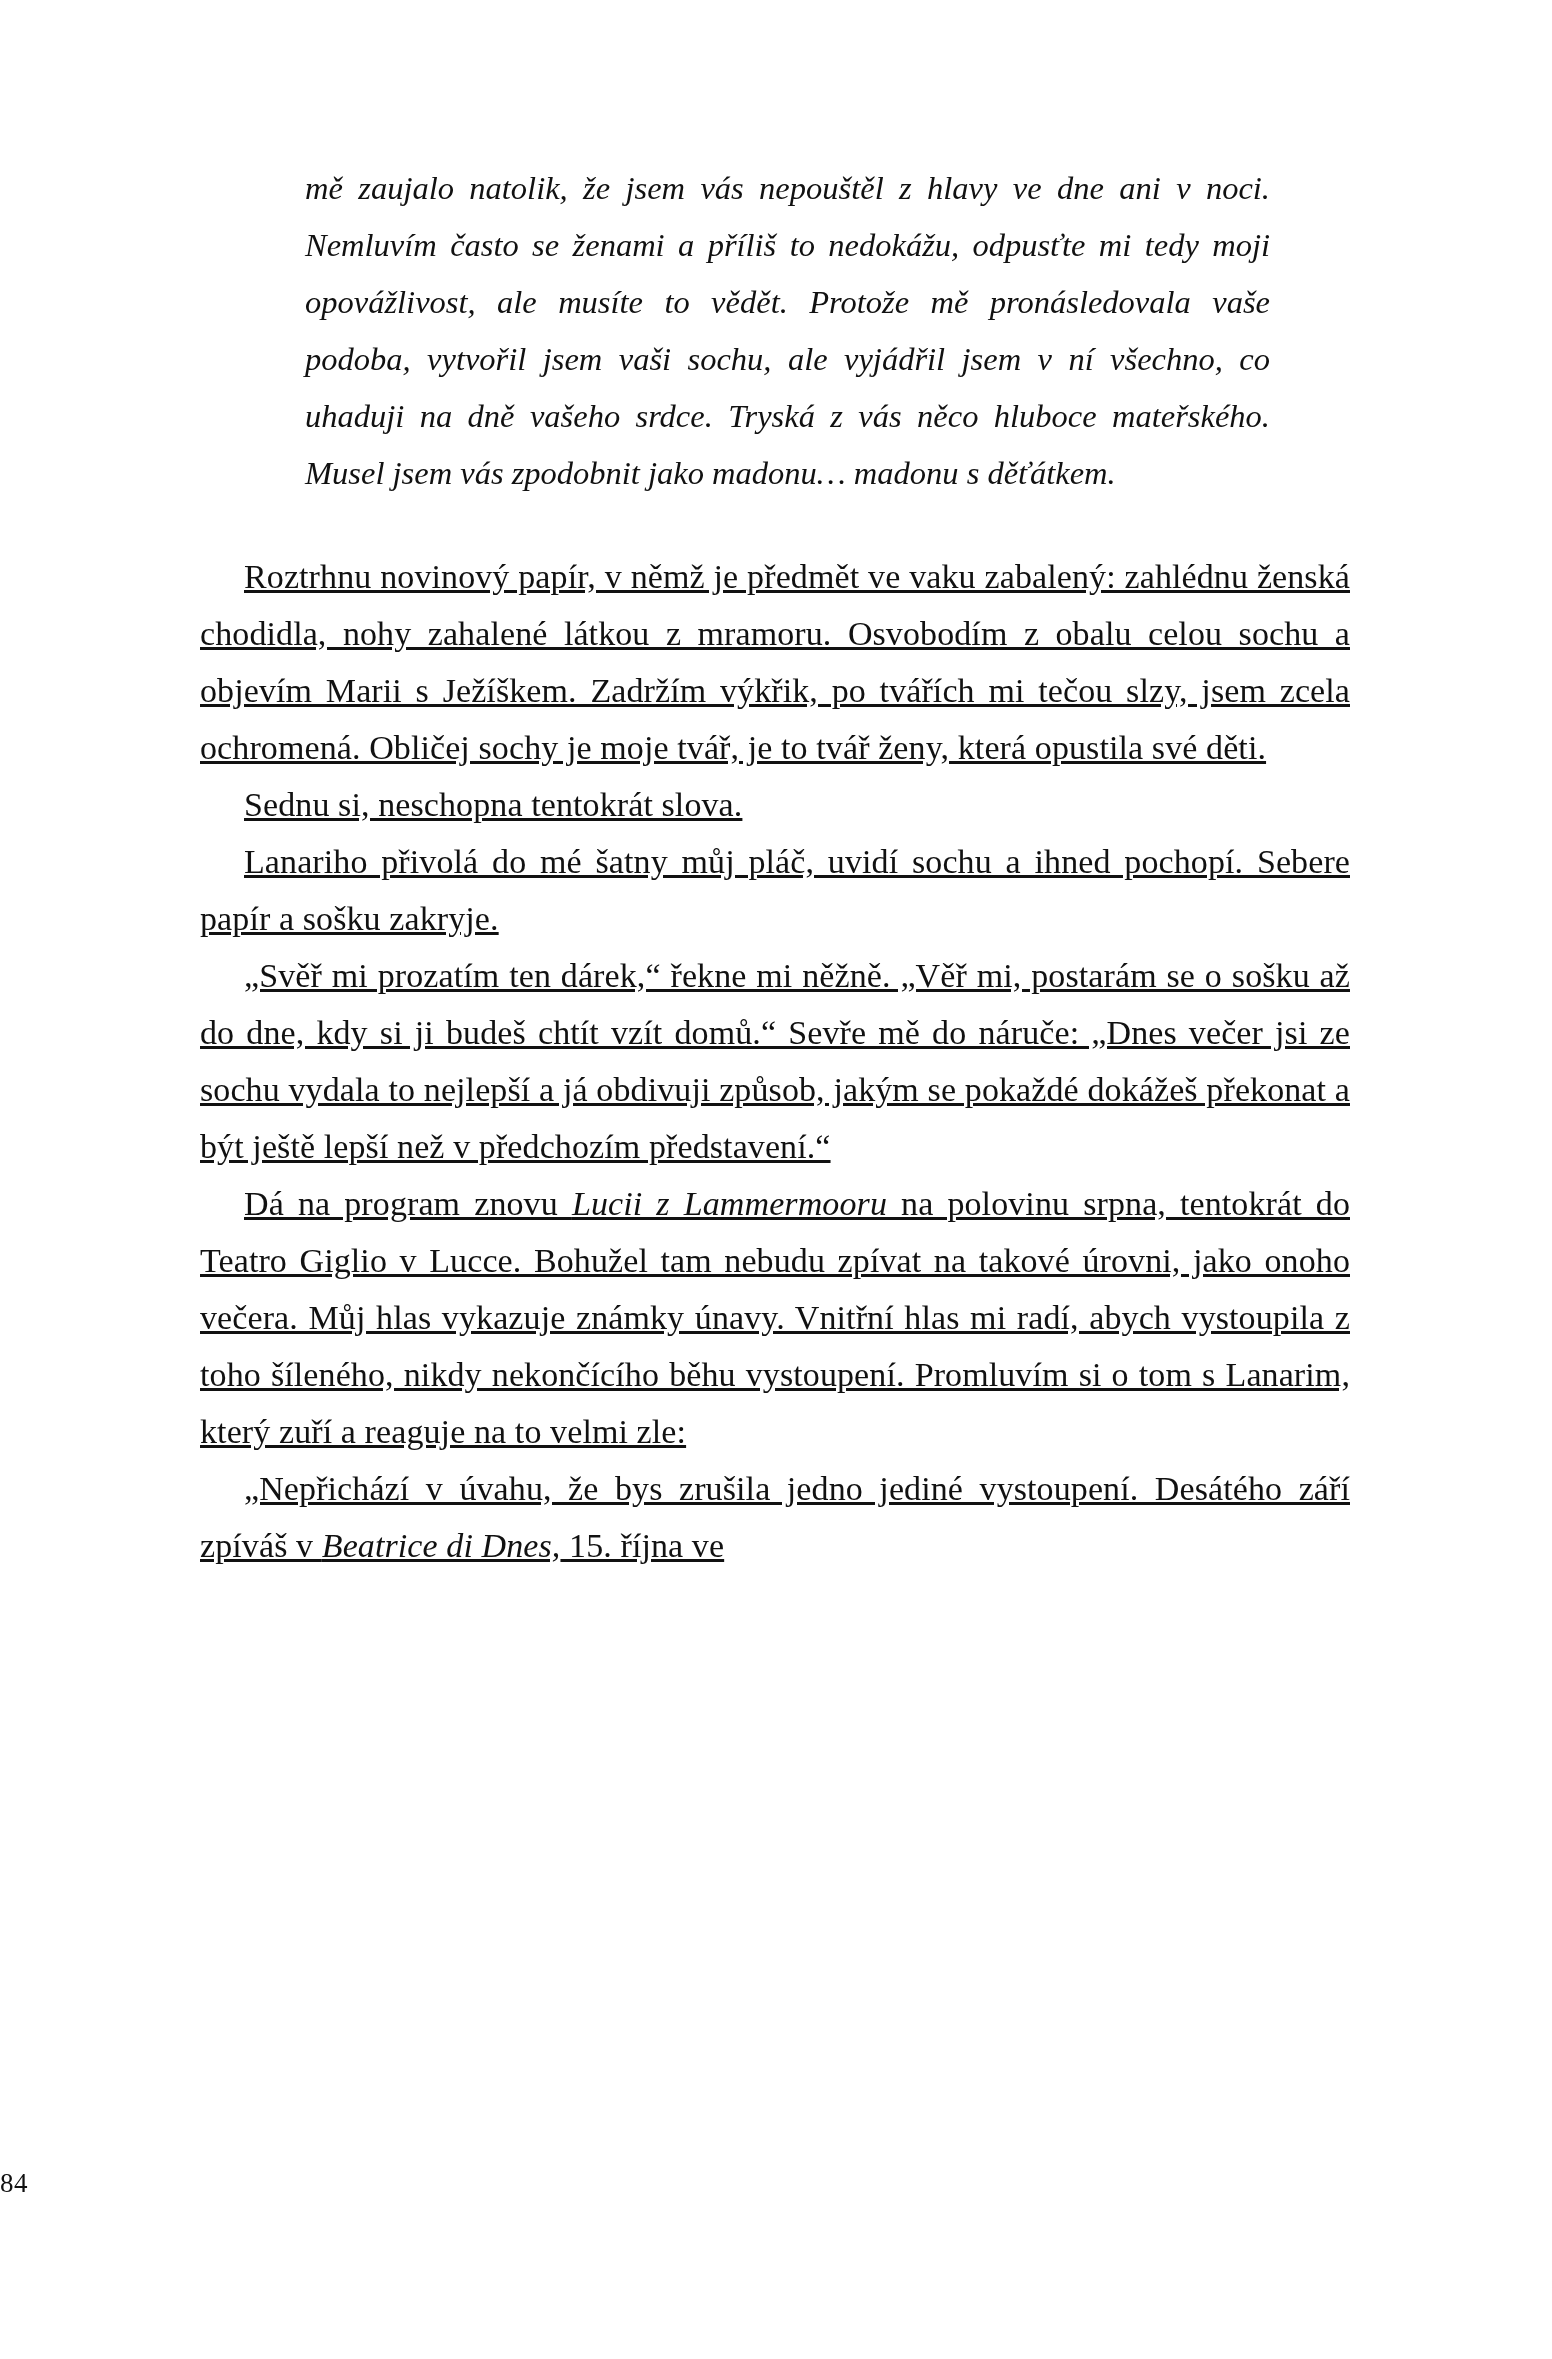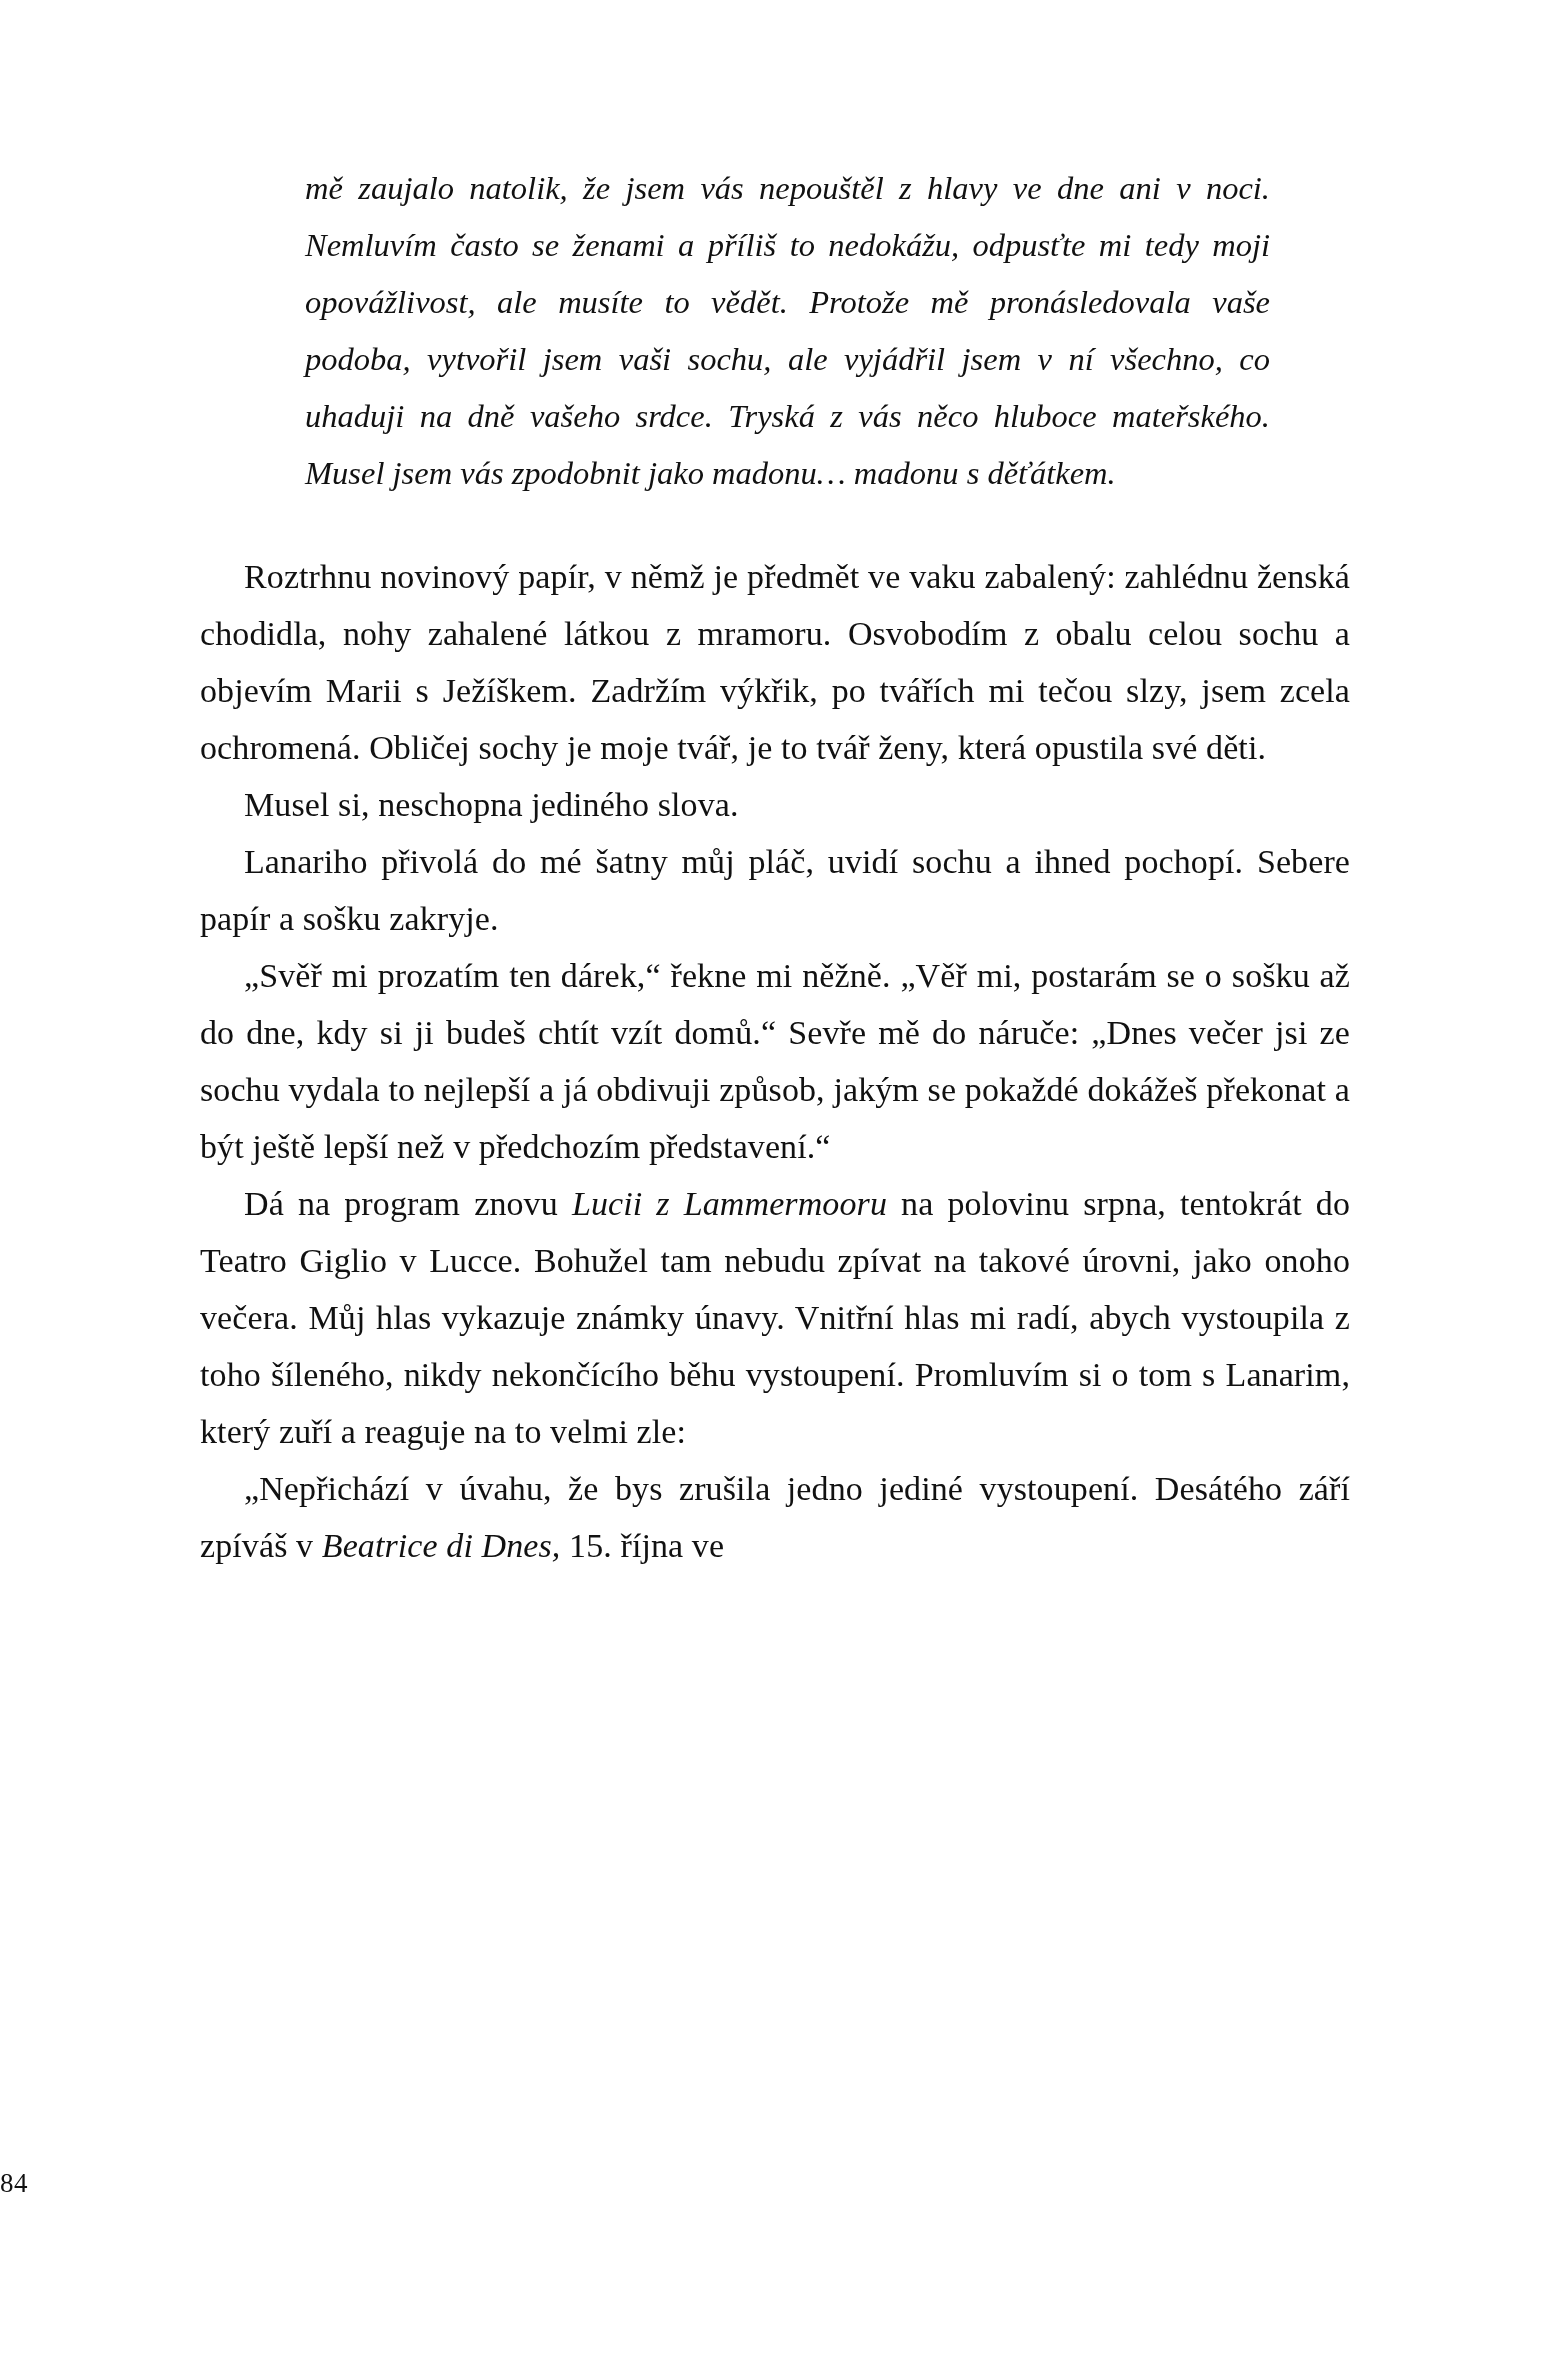--- a/index.html
+++ b/index.html
@@ -43,20 +43,21 @@
     font-size: 34px;
     line-height: 57px;
     text-align: justify;
     margin: 0;
     text-indent: 0;
     color: #111111;
     letter-spacing: 0.1px;
   }
   .body-par.indent {
     text-indent: 44px;
+    text-decoration: underline;
   }
   .body-par em {
     font-style: italic;
   }
   .folio {
     position: absolute;
     left: 0;
     top: 2168px;
     width: 1552px;
     text-align: left;
@@ -69,21 +70,21 @@
 <body>
 
 <div class="page">
 
   <div class="text-column">
 
     <p class="epigraph">mě zaujalo natolik, že jsem vás nepouštěl z hlavy ve dne ani v noci. Nemluvím často se ženami a příliš to nedokážu, odpusťte mi tedy moji opovážlivost, ale musíte to vědět. Protože mě pronásledovala vaše podoba, vytvořil jsem vaši sochu, ale vyjádřil jsem v ní všechno, co uhaduji na dně vašeho srdce. Tryská z vás něco hluboce mateřského. Musel jsem vás zpodobnit jako madonu… madonu s děťátkem.</p>
 
     <p class="body-par indent">Roztrhnu novinový papír, v němž je předmět ve vaku zabalený: zahlédnu ženská chodidla, nohy zahalené látkou z mramoru. Osvobodím z obalu celou sochu a objevím Marii s Ježíškem. Zadržím výkřik, po tvářích mi tečou slzy, jsem zcela ochromená. Obličej sochy je moje tvář, je to tvář ženy, která opustila své děti.</p>
 
-    <p class="body-par indent">Musel si, neschopna jediného slova.</p>
+    <p class="body-par indent">Sednu si, neschopna tentokrát slova.</p>
 
     <p class="body-par indent">Lanariho přivolá do mé šatny můj pláč, uvidí sochu a ihned pochopí. Sebere papír a sošku zakryje.</p>
 
     <p class="body-par indent">„Svěř mi prozatím ten dárek,“ řekne mi něžně. „Věř mi, postarám se o sošku až do dne, kdy si ji budeš chtít vzít domů.“ Sevře mě do náruče: „Dnes večer jsi ze sochu vydala to nejlepší a já obdivuji způsob, jakým se pokaždé dokážeš překonat a být ještě lepší než v předchozím představení.“</p>
 
     <p class="body-par indent"><span>Dá na program znovu </span><em>Lucii z Lammermooru</em><span> na polovinu srpna, tentokrát do Teatro Giglio v Lucce. Bohužel tam nebudu zpívat na takové úrovni, jako onoho večera. Můj hlas vykazuje známky únavy. Vnitřní hlas mi radí, abych vystoupila z toho šíleného, nikdy nekončícího běhu vystoupení. Promluvím si o tom s Lanarim, který zuří a reaguje na to velmi zle:</span></p>
 
     <p class="body-par indent"><span>„Nepřichází v úvahu, že bys zrušila jedno jediné vystoupení. Desátého září zpíváš v </span><em>Beatrice di Dnes,</em><span> 15. října ve</span></p>
 
   </div>

